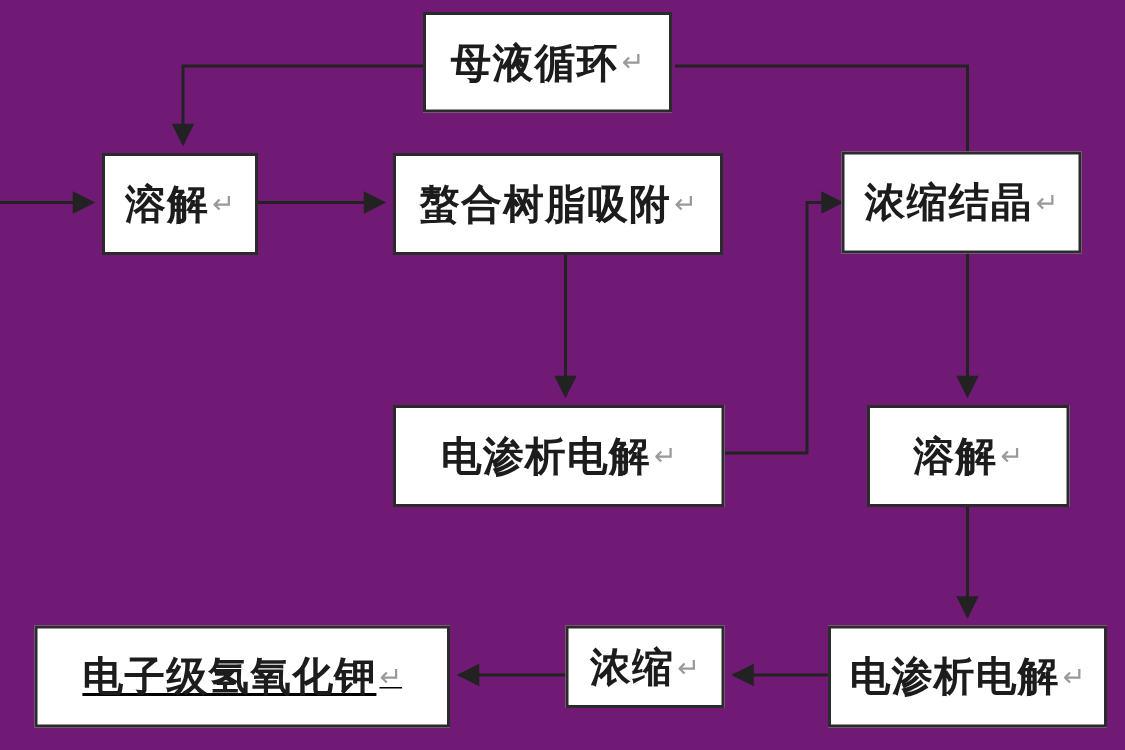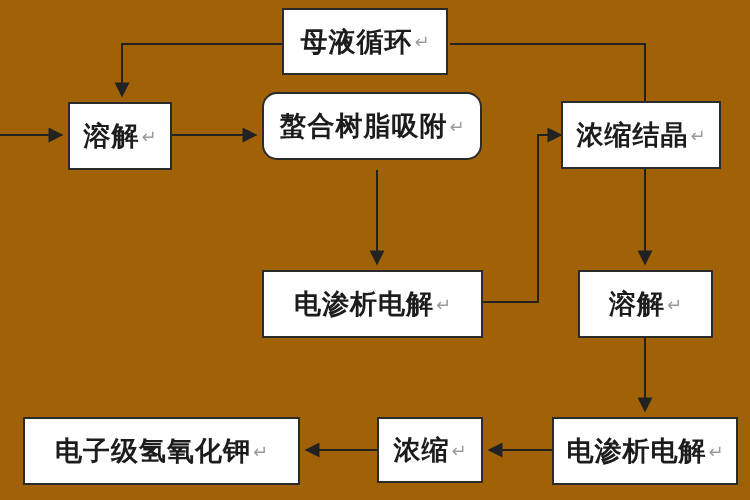--- a/index.html
+++ b/index.html
@@ -5,21 +5,21 @@
   html, body {
     margin: 0;
     padding: 0;
     background: #fdfdfd;
     font-family: "DejaVu Sans", "Liberation Sans", sans-serif;
   }
   #canvas {
     position: relative;
     width: 750px;
     height: 500px;
-    background: #a16207;
+    background: #701a75;
     overflow: hidden;
   }
   #wires {
     position: absolute;
     left: 0; top: 0;
     width: 750px; height: 500px;
   }
   .node {
     position: absolute;
     box-sizing: border-box;
@@ -74,21 +74,21 @@
   <div class="node" style="left:282px; top:8px; width:166px; height:67px;">
     <span class="lbl">母液循环</span>
       <span class="pmark">↵</span>
   </div>
 
   <div class="node" style="left:68px; top:102px; width:104px; height:68px;">
     <span class="lbl">溶解</span>
       <span class="pmark">↵</span>
   </div>
 
-  <div class="node" style="left:262px; top:92px; width:220px; height:68px;border-radius:15px;">
+  <div class="node" style="left:262px; top:102px; width:220px; height:68px;">
     <span class="lbl">螯合树脂吸附</span>
       <span class="pmark">↵</span>
   </div>
 
   <div class="node" style="left:561px; top:101px; width:160px; height:68px;">
     <span class="lbl">浓缩结晶</span>
       <span class="pmark">↵</span>
   </div>
 
   <div class="node" style="left:262px; top:270px; width:221px; height:68px;">
@@ -99,23 +99,23 @@
   <div class="node" style="left:578px; top:270px; width:135px; height:68px;">
     <span class="lbl">溶解</span>
       <span class="pmark">↵</span>
   </div>
 
   <div class="node" style="left:552px; top:417px; width:186px; height:68px;">
     <span class="lbl">电渗析电解</span>
       <span class="pmark">↵</span>
   </div>
 
-  <div class="node" style="left:377px; top:417px; width:106px; height:66px;">
+  <div class="node" style="left:377px; top:417px; width:106px; height:55px;font-family:Liberation Serif, serif;">
     <span class="lbl">浓缩</span>
       <span class="pmark">↵</span>
   </div>
 
-  <div class="node" style="left:23px; top:417px; width:277px; height:68px;">
+  <div class="node" style="left:23px; top:417px; width:277px; height:68px;text-decoration:underline;">
     <span class="lbl">电子级氢氧化钾</span>
       <span class="pmark">↵</span>
   </div>
 
 </div>
 
 </body></html>

